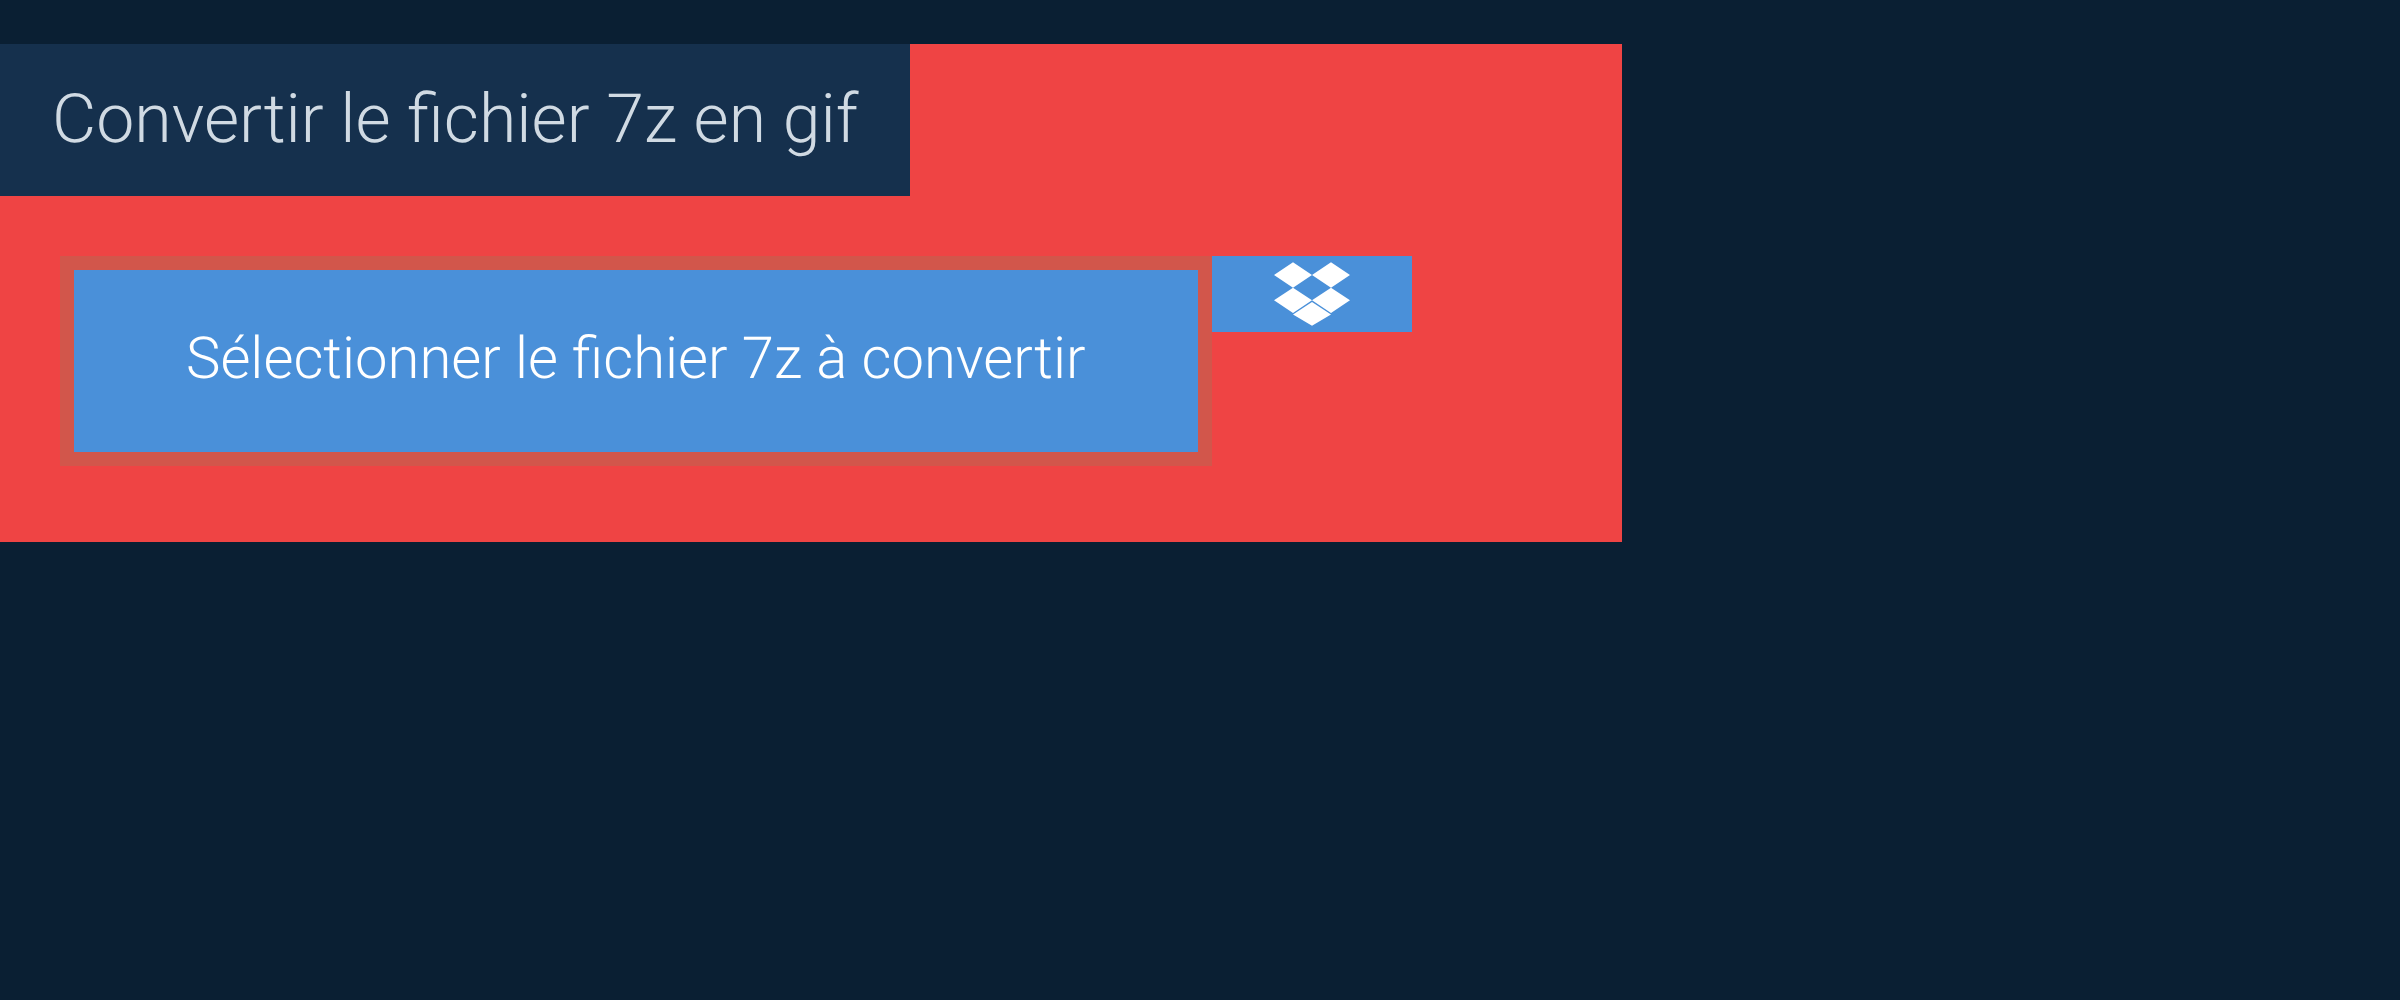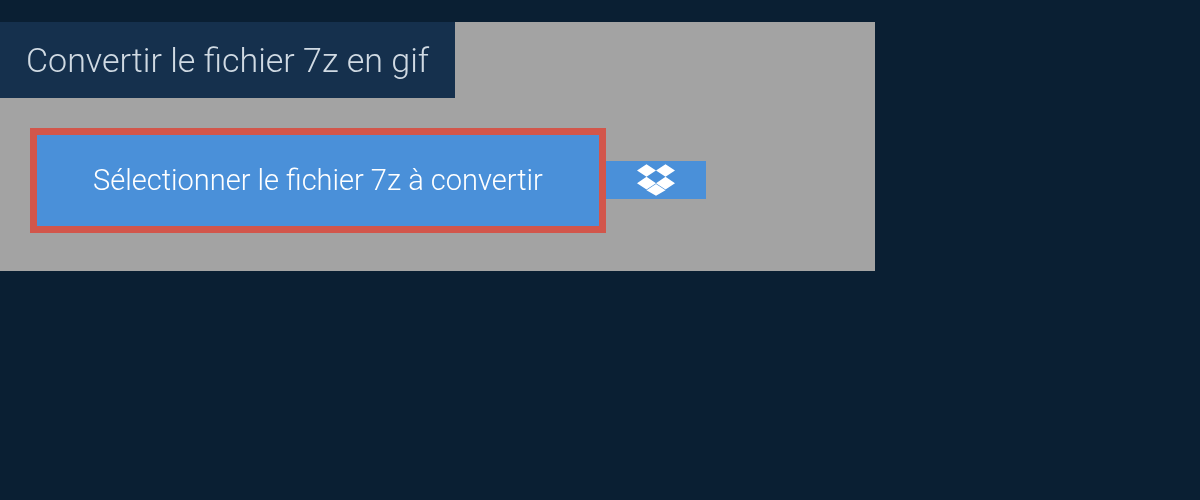--- a/index.html
+++ b/index.html
@@ -8,36 +8,36 @@
       box-sizing: border-box;
     }
     body {
       width: 1200px;
       height: 500px;
       background: #0a1f33;
       font-family: -apple-system, BlinkMacSystemFont, "Segoe UI", Roboto, Helvetica, Arial, sans-serif;
       overflow: hidden;
     }
     .panel {
-      background: #a3a3a3;
-      width: 875px;
+      background: #ef4444;
+      width: 811px;
       margin-top: 22px;
       padding-bottom: 38px;
     }
     .title-bar {
       background: #15304d;
       color: #d0dae3;
       font-size: 34px;
       font-weight: 300;
       padding: 18px 26px 18px 26px;
       display: inline-block;
     }
     .action-row {
       display: flex;
-      align-items: center;
+      align-items: flex-start;
       padding: 30px 34px 0 30px;
     }
     .select-button {
       background: #4a90d9;
       border: 7px solid #d2564b;
       color: #ffffff;
       font-size: 29px;
       font-weight: 300;
       padding: 28px 56px;
       flex: 0 0 auto;

